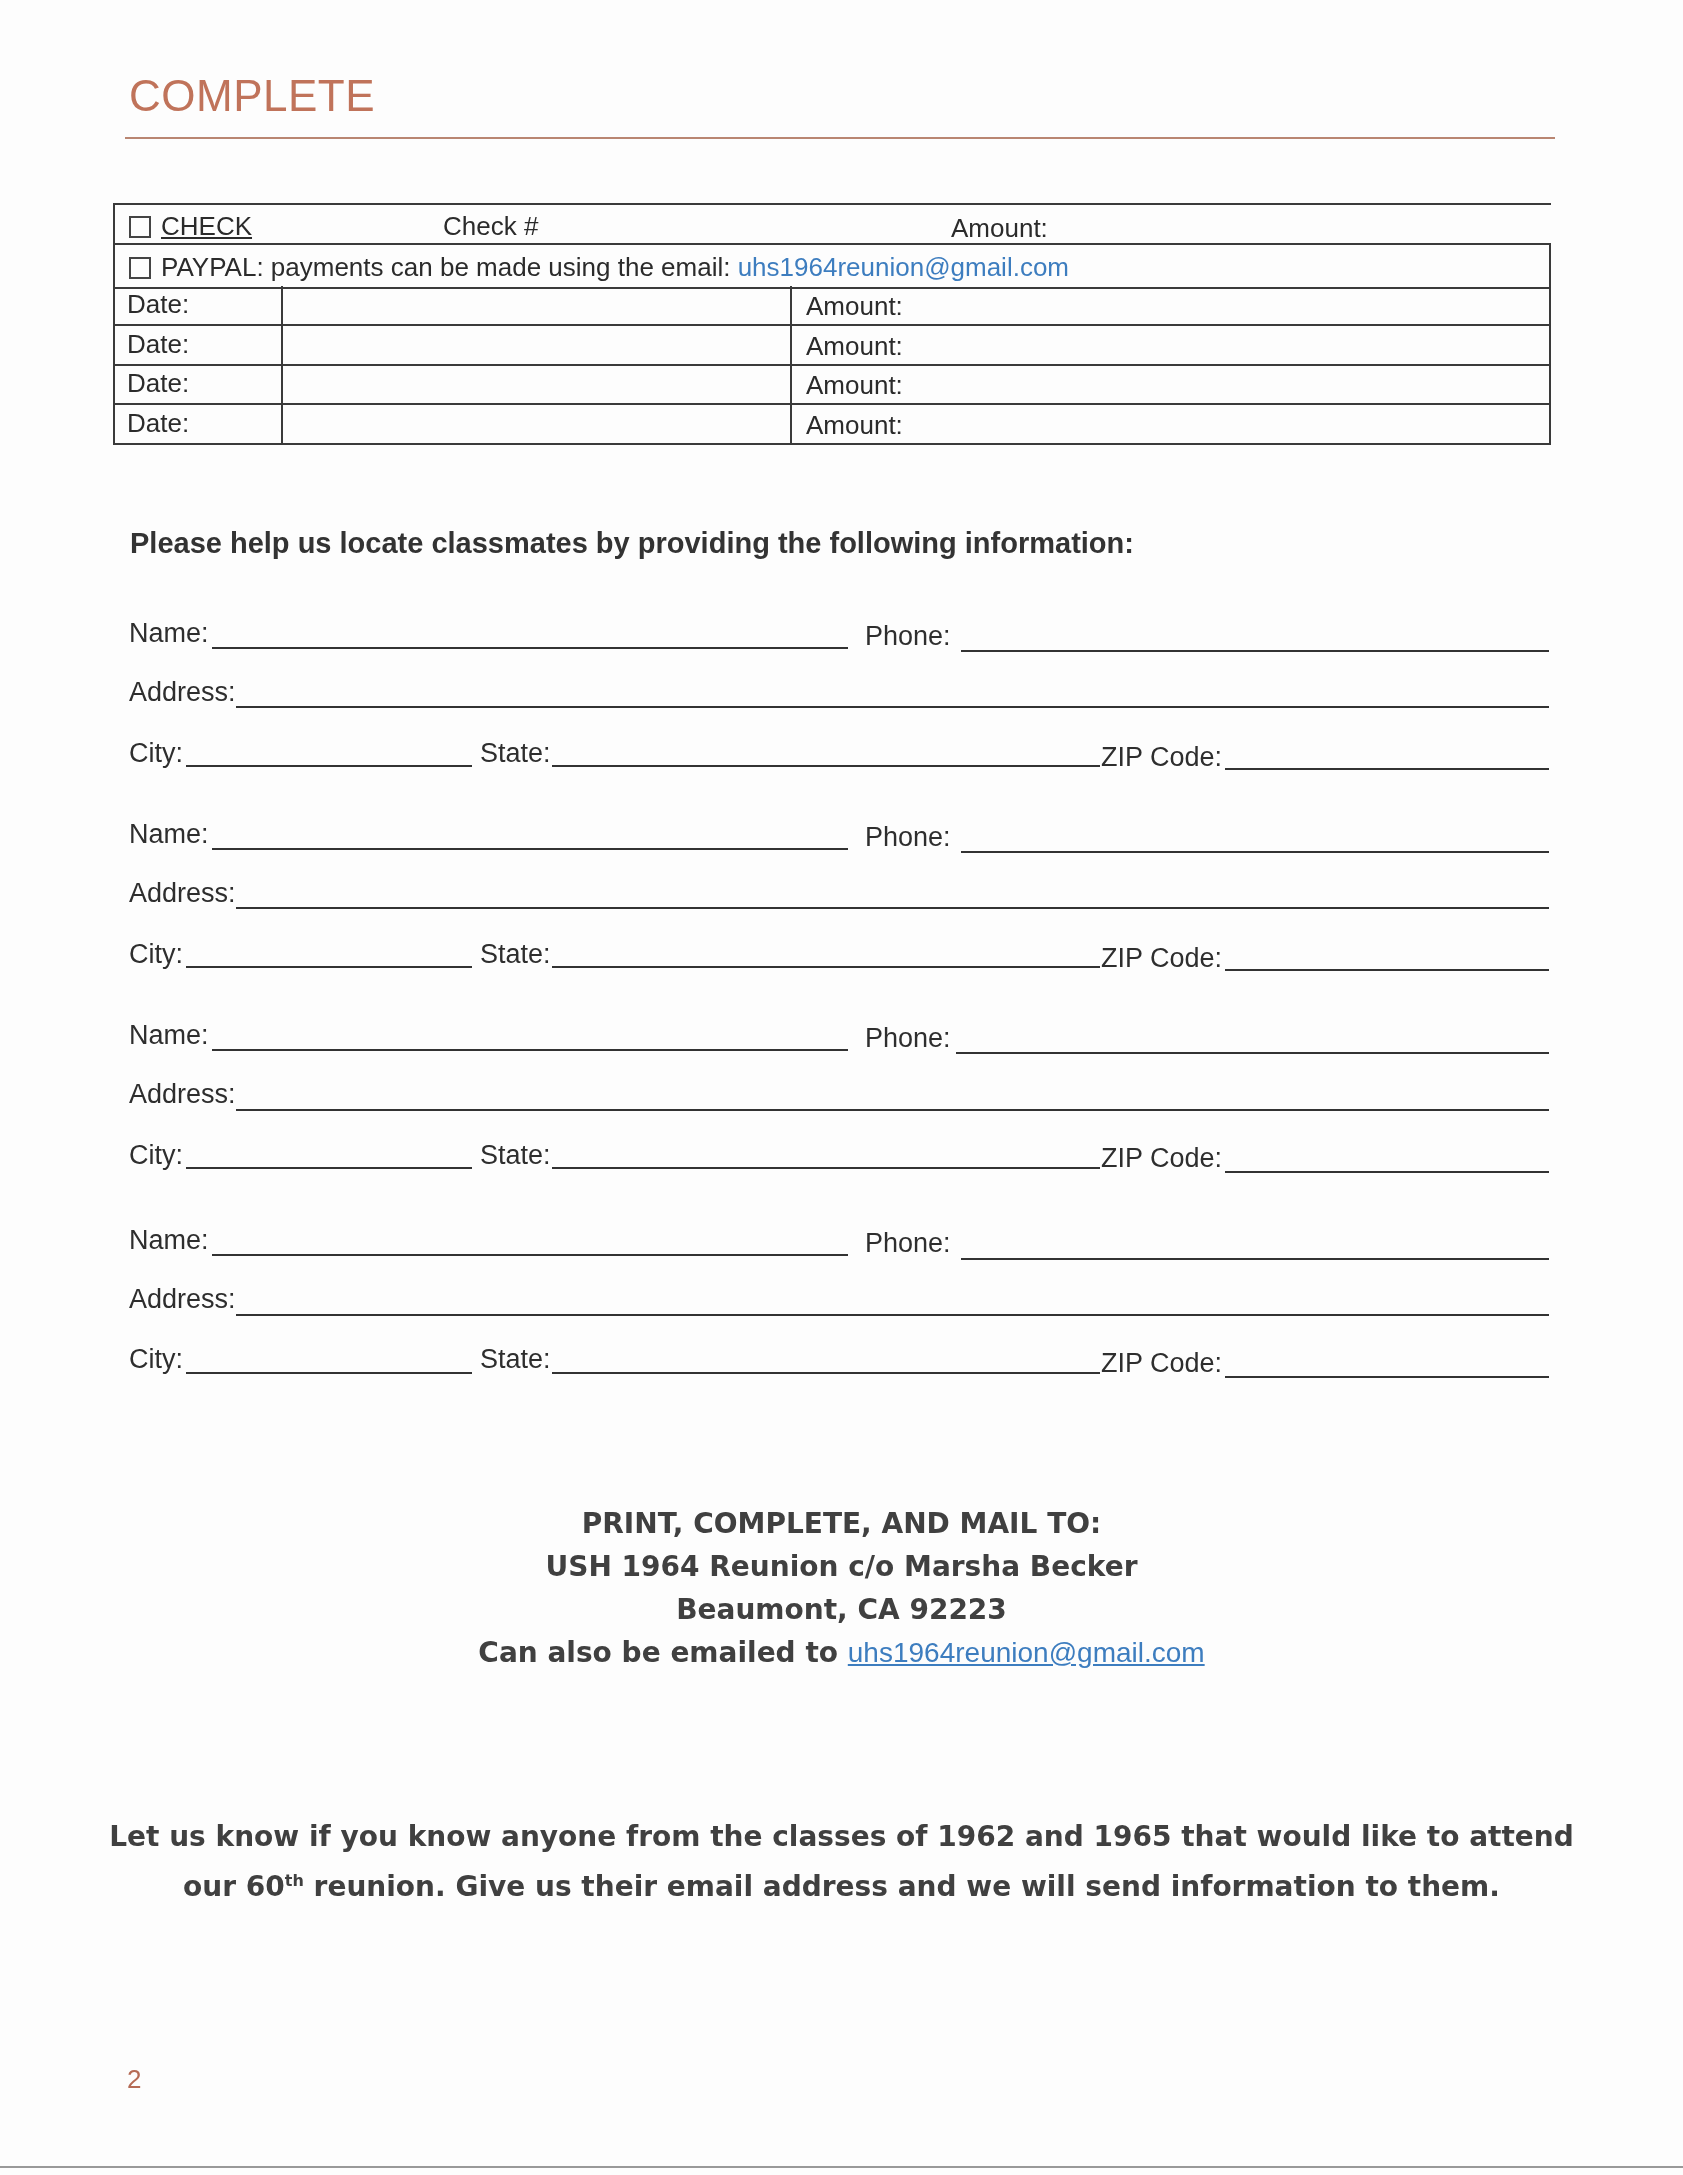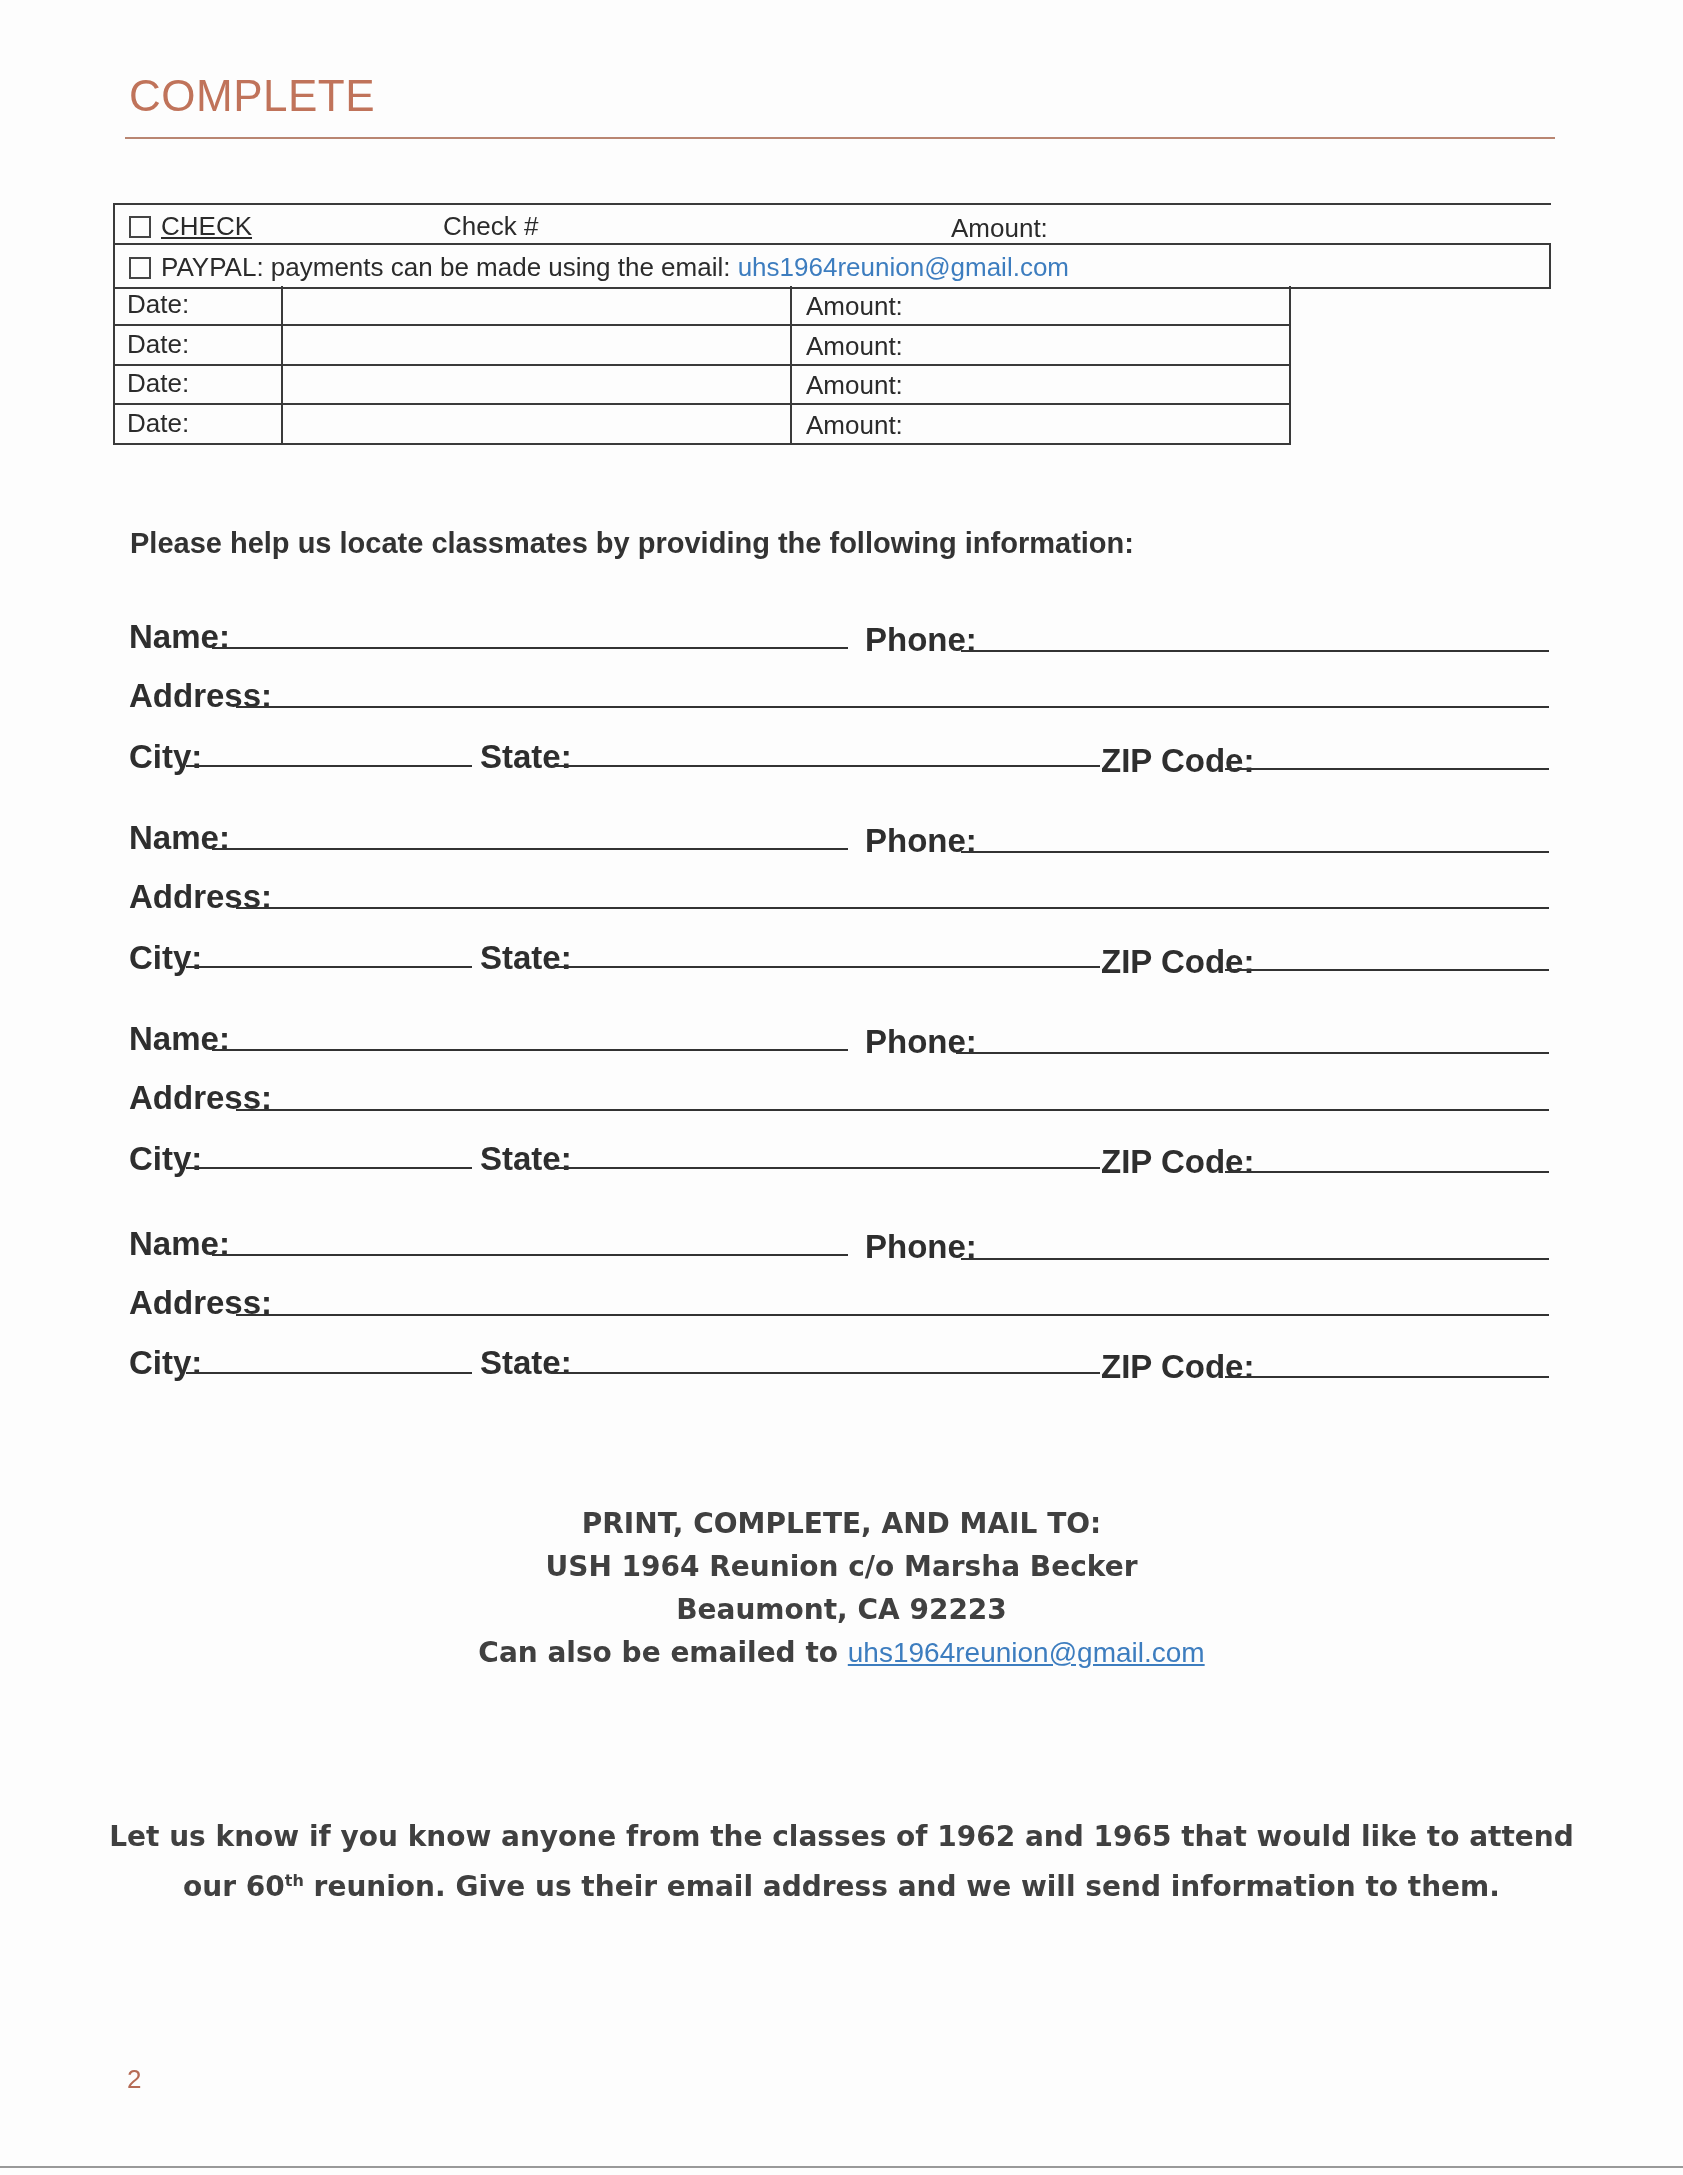--- a/index.html
+++ b/index.html
@@ -7,28 +7,28 @@
            font-family: "Liberation Sans", sans-serif; color: #2b2b2b; }
     .abs { position: absolute; }
     #title { left: 129px; top: 71px; font-size: 44px; color: #c0735a; letter-spacing: 0.5px;
              font-family: "Liberation Sans", sans-serif; }
     #title-rule { left: 125px; top: 137px; width: 1430px; height: 0; border-top: 2px solid #b98672; }
     .row { position: absolute; left: 113px; width: 1438px; border: 2px solid #3a3a3a; box-sizing: border-box; font-size: 26px; }
     .cb { display: inline-block; width: 22px; height: 22px; border: 2px solid #444; vertical-align: -3px; margin-right: 10px; box-sizing: border-box; }
     .link { color: #3d7dbf; }
     .link-u { color: #3d7dbf; text-decoration: underline; }
 
-    .grid-row { position: absolute; left: 113px; width: 1178px; height: 40px; border: 2px solid #3a3a3a; box-sizing: border-box; border-top: none; font-size: 26px; }
+    .grid-row { position: absolute; left: 113px; width: 1438px; height: 40px; border: 2px solid #3a3a3a; box-sizing: border-box; border-top: none; font-size: 26px; }
     .grid-row .c1 { position: absolute; left: 0; top: 0; width: 168px; height: 100%; border-right: 2px solid #3a3a3a; padding-left: 12px; box-sizing: border-box; line-height: 36px; }
     .grid-row .c2 { position: absolute; left: 168px; top: 0; width: 509px; height: 100%; border-right: 2px solid #3a3a3a; box-sizing: border-box; }
     .grid-row .c3 { position: absolute; left: 677px; top: 0; right: 0; height: 100%; padding-left: 14px; box-sizing: border-box; line-height: 40px; }
 
     #locate-heading { left: 130px; top: 527px; font-size: 29px; font-weight: bold; color: #333; }
 
-    .field-label { position: absolute; font-size: 33px; color: #2e2e2e; font-weight: bold; }
+    .field-label { position: absolute; font-size: 27px; color: #2e2e2e; }
     .field-line { position: absolute; height: 0; border-top: 2px solid #333; }
 
     .center-block { position: absolute; left: 0; width: 1683px; text-align: center;
                     font-family: "DejaVu Sans", sans-serif; font-weight: bold; color: #404040; }
     #mail-block .line { font-size: 28px; line-height: 43px; }
     #mail-block .email { font-family: "Liberation Sans", sans-serif; font-weight: normal; }
     #note-block .line { font-size: 28px; line-height: 44px; }
     sup { font-size: 16px; }
 
     #page-num { left: 127px; top: 2064px; font-size: 26px; color: #b56b55; }

